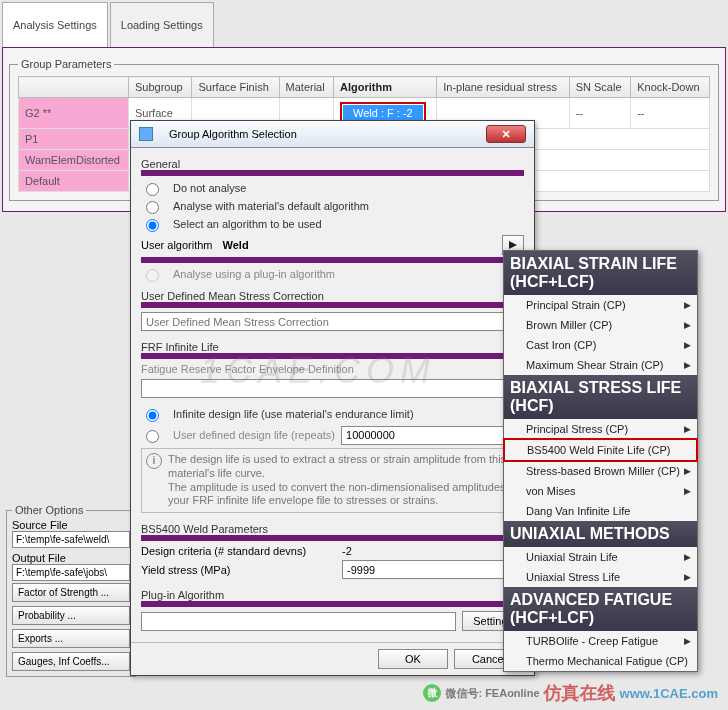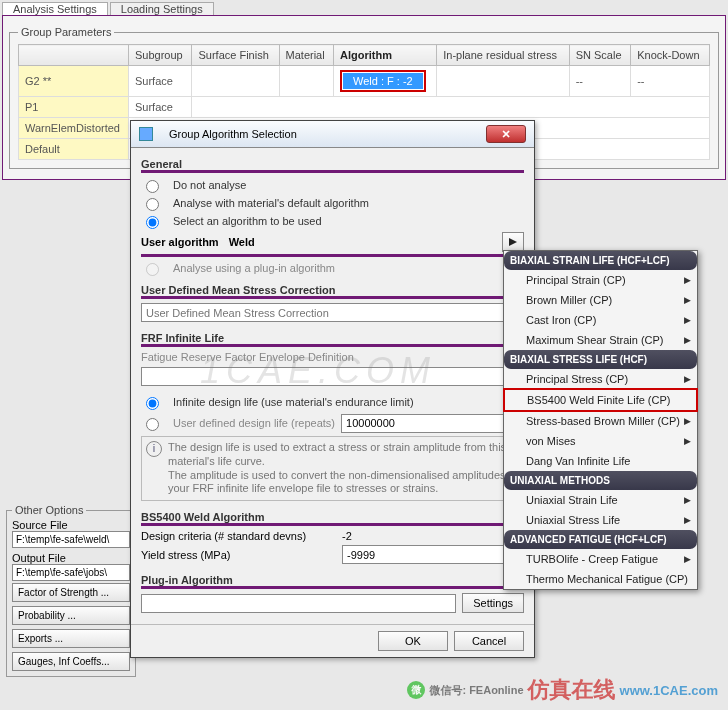--- a/index.html
+++ b/index.html
@@ -1,50 +1,50 @@
 <!DOCTYPE html>
 <html><head>
 <meta charset="utf-8">
 <style>
   * { box-sizing: border-box; font-family: "MS Shell Dlg", Tahoma, sans-serif; font-size: 11px; }
   body { margin: 0; background: #e8e8e8; padding: 0; width: 728px; height: 710px; position: relative; overflow: hidden; }
   .tabs { display: flex; padding: 2px 2px 0 2px; }
-  .tab { padding: 0 10px; background: #f0f0f0; border: 1px solid #aaa; border-bottom: none; margin-right: 2px; color: #444; cursor: pointer; }
+  .tab { padding: 16px 10px; background: #f0f0f0; border: 1px solid #aaa; border-bottom: none; margin-right: 2px; color: #444; cursor: pointer; }
   .tab.active { background: #fff; }
   .panel { border: 1px solid #701a75; margin: 0 2px; padding: 6px; background: #f4f4f4; }
   fieldset { border: 1px solid #999; margin: 4px 0; padding: 6px 8px 8px 8px; }
   legend { padding: 0 3px; color: #444; }
   .btn { background: linear-gradient(#fdfdfd,#e5e5e5); border: 1px solid #888; padding: 3px 10px; cursor: pointer; }
   table { border-collapse: collapse; width: 100%; background: #fff; }
   th { background: linear-gradient(#f8f8f8,#e8e8e8); border: 1px solid #bbb; padding: 4px 6px; font-weight: normal; color: #444; text-align: left; }
   th.emph { color: #222; font-weight: bold; }
   td { border: 1px solid #ddd; padding: 4px 6px; color: #555; }
-  td.shaded { background:#fef9c3; }
+  td.shaded { background:#f9a8d4; }
   .highlight-blue { background: #3399ff; color: #fff; padding: 2px 10px; display: inline-block; }
   .highlight-box { border: 2px solid #c00; padding: 1px; display:inline-block; }
   .dialog { position:absolute; left:130px; top:120px; width:405px; background:#f0f0f0; border:1px solid #444; box-shadow:2px 2px 5px rgba(0,0,0,0.3); }
   .dlg-title { background: linear-gradient(#fafcfe,#dce6f2); padding: 4px 8px; border-bottom:1px solid #888; display:flex; align-items:center; justify-content:space-between; }
   .dlg-close { background: linear-gradient(#f08080,#c03030); color:#fff; border:1px solid #803030; width:40px; height:18px; display:flex; align-items:center; justify-content:center; border-radius:3px; font-weight:bold; cursor:pointer; }
   .dlg-body { padding: 4px 10px 8px 10px; max-height: 560px; overflow:hidden; }
   .section-label { color:#333; margin: 6px 0 4px 0; }
-  .underline { border-bottom: 3px solid #701a75; font-weight: bold; }
+  .underline { border-bottom: 6px solid #701a75; }
   .radio-row, .check-row { display:flex; align-items:center; margin: 2px 0; color:#333;gap:8px; }
   .radio-row input, .check-row input { margin-right:6px; }
   .text-input { width:100%; border:1px solid #888; padding:2px 4px; background:#fff; height:19px; }
   .disabled { color:#888; }
   .row { display:flex; align-items:center; margin:3px 0; gap:6px; }
   .desc-box { border:1px solid #bbb; padding:4px; display:flex; color:#777; font-size:10px; line-height:1.25; }
   .info-icon { width:16px;height:16px;border-radius:50%;border:1px solid #888;display:flex;align-items:center;justify-content:center;margin-right:6px;flex:0 0 auto;color:#557; }
   .play-btn { border:1px solid #888; width:22px; height:20px; display:flex; align-items:center; justify-content:center; background:linear-gradient(#fdfdfd,#e5e5e5); cursor:pointer; }
   .bottom-left { position:absolute; left:6px; top:500px; width:130px; }
   .bottom-left fieldset { padding:3px 5px; }
   .bottom-left .btn { width:100%; margin:2px 0; text-align:left; font-size:10px; padding:3px 5px; }
   .small-input { width:100%; border:1px solid #888; padding:1px 3px; background:#fff; font-size:10px; height:17px;}
   .menu { position:absolute; left:503px; top:250px; width:195px; background:#f4f4f4; border:1px solid #666; box-shadow:2px 2px 6px rgba(0,0,0,0.4); }
-  .menu-header { background:linear-gradient(#505060,#38384a); color:#fff; padding:4px 6px; font-weight:bold; font-size:10px;border-radius:7px; }
+  .menu-header { background:linear-gradient(#505060,#38384a); color:#fff; padding:4px 6px; font-weight:bold; font-size:16px; }
   .menu-item { padding:4px 6px 4px 22px; color:#222; display:flex; justify-content:space-between; align-items:center; cursor:pointer; }
   .arrow-r { font-size:9px; color:#333; }
   .redbox-menu { border:2px solid #c00; margin:-1px; }
   .watermark { position:absolute; right:10px; bottom:5px; color:#d44; font-size:14px; font-weight:bold; opacity:0.75; display:flex; align-items:center; gap:4px;}
   .wm-center { position:absolute; left:200px; top:350px; color:rgba(120,120,120,0.2); font-size:36px; letter-spacing:6px; font-style:italic; pointer-events:none; }
   .dlg-footer { display:flex; justify-content:flex-end; gap:6px; padding:6px 10px; border-top:1px solid #bbb; }
 </style>
 </head>
 <body>
 
@@ -165,21 +165,21 @@
           <input type="radio" name="g2" style=""> 
           <span>User defined design life (repeats)</span>
         </label>
       <input class="text-input" style="flex: 1 1 0%;" value="10000000">
     </div>
     <div class="desc-box">
       <span class="info-icon">i</span>
       <span><span>The design life is used to extract a stress or strain amplitude from this material's life curve.</span><br><span>The amplitude is used to convert the non-dimensionalised amplitudes in your FRF infinite life envelope file to stresses or strains.</span></span>
     </div>
 
-    <div class="section-label underline" style="margin-top:10px">BS5400 Weld Algorithm</div>
+    <div class="section-label underline" style="margin-top:10px">BS5400 Weld Parameters</div>
     <div class="row">
       <span style="width:195px">Design criteria (# standard devns)</span>
       <span>-2</span>
     </div>
     <div class="row">
       <span style="width:195px">Yield stress (MPa)</span>
       <input class="text-input" style="flex: 1 1 0%;" value="-9999">
     </div>
 
     <div class="section-label underline" style="margin-top:10px">Plug-in Algorithm</div>
@@ -249,15 +249,15 @@
     </div>
   <div class="menu-item">
       <span>Thermo Mechanical Fatigue (CP)</span>
     </div>
 </div>
 
 <div class="wm-center">1CAE.COM</div>
 <div class="watermark">
   <span style="width:18px;height:18px;border-radius:50%;background:#3b3;display:inline-flex;align-items:center;justify-content:center;color:#fff;font-size:10px">微</span>
   <span style="color:#555">微信号: FEAonline</span>
-  <span style="color:#c33;font-size:22px">仿真在线</span>
+  <span style="color:#c33;font-size:18px">仿真在线</span>
   <span style="color:#28c;font-size:13px">www.1CAE.com</span>
 </div>
 
 </body></html>

